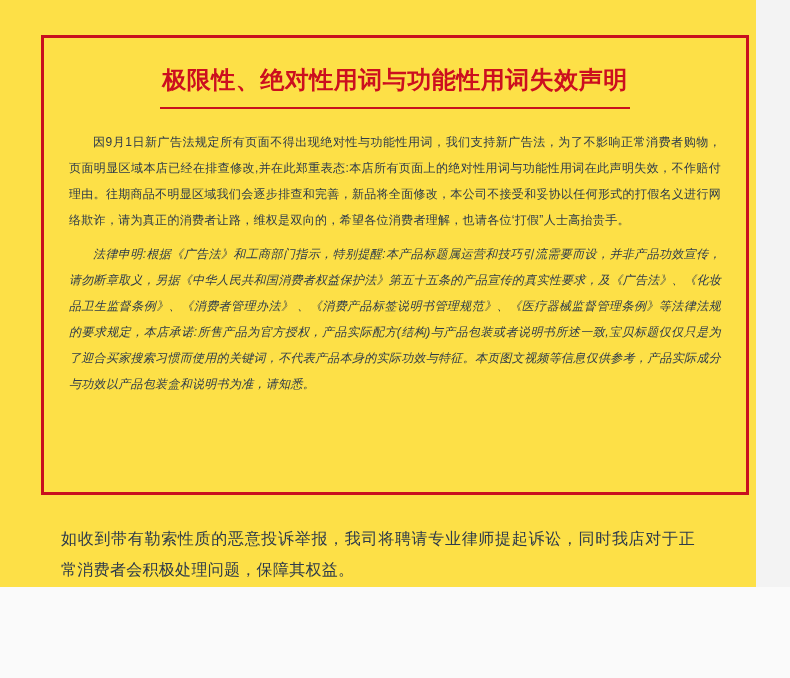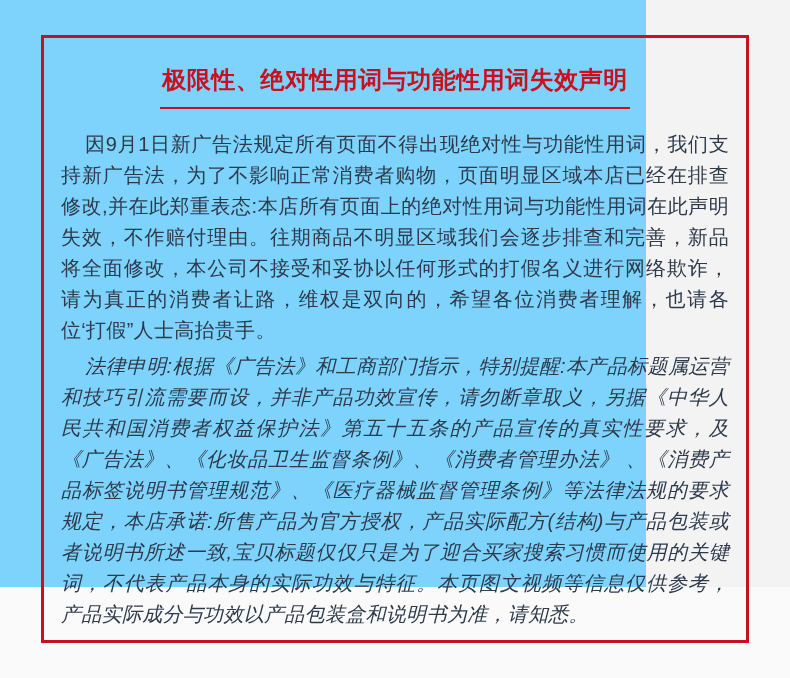--- a/index.html
+++ b/index.html
@@ -8,23 +8,23 @@
   }
   body {
     width: 790px;
     height: 678px;
     background: #f3f3f3;
     font-family: "Liberation Sans", "DejaVu Sans", sans-serif;
     position: relative;
     overflow: hidden;
   }
   .main-section {
-    width: 646px;
+    width: 756px;
     height: 587px;
-    background: #7dd3fc;
+    background: #fde047;
   }
   .footer-strip {
     width: 790px;
     height: 91px;
     background: #fafafa;
   }
   .notice-box {
     box-sizing: border-box;
     margin: 0 41px;
     position: relative;
@@ -41,23 +41,23 @@
   .notice-title {
     display: inline-block;
     font-size: 24px;
     font-weight: bold;
     color: #cc0f1f;
     letter-spacing: 0.5px;
     padding: 4px 2px 11px 2px;
     border-bottom: 2px solid #c8101e;
   }
   .body-paragraph {
-    margin: 0;
-    font-size: 20px;
-    line-height: 31px;
+    margin: 8px;
+    font-size: 12px;
+    line-height: 26px;
     color: #2d3a4b;
     text-align: justify;
     text-indent: 24px;
     letter-spacing: 0.3px;
   }
   .body-paragraph + .body-paragraph {
     margin-top: 5px;
     font-style: italic;
   }
   .footer-note {
@@ -75,14 +75,15 @@
 <body>
 
 <div class="main-section">
   <div class="notice-box">
     <div class="notice-title-wrap">
       <span class="notice-title">极限性、绝对性用词与功能性用词失效声明</span>
     </div>
     <p class="body-paragraph">因9月1日新广告法规定所有页面不得出现绝对性与功能性用词，我们支持新广告法，为了不影响正常消费者购物，页面明显区域本店已经在排查修改,并在此郑重表态:本店所有页面上的绝对性用词与功能性用词在此声明失效，不作赔付理由。往期商品不明显区域我们会逐步排查和完善，新品将全面修改，本公司不接受和妥协以任何形式的打假名义进行网络欺诈，请为真正的消费者让路，维权是双向的，希望各位消费者理解，也请各位‘打假”人士高抬贵手。</p>
     <p class="body-paragraph">法律申明:根据《广告法》和工商部门指示，特别提醒:本产品标题属运营和技巧引流需要而设，并非产品功效宣传，请勿断章取义，另据《中华人民共和国消费者权益保护法》第五十五条的产品宣传的真实性要求，及《广告法》、《化妆品卫生监督条例》、《消费者管理办法》 、《消费产品标签说明书管理规范》、《医疗器械监督管理条例》等法律法规的要求规定，本店承诺:所售产品为官方授权，产品实际配方(结构)与产品包装或者说明书所述一致,宝贝标题仅仅只是为了迎合买家搜索习惯而使用的关键词，不代表产品本身的实际功效与特征。本页图文视频等信息仅供参考，产品实际成分与功效以产品包装盒和说明书为准，请知悉。</p>
   </div>
+  <p class="footer-note">如收到带有勒索性质的恶意投诉举报，我司将聘请专业律师提起诉讼，同时我店对于正常消费者会积极处理问题，保障其权益。</p>
 </div>
 <div class="footer-strip"></div>
 
 </body></html>

